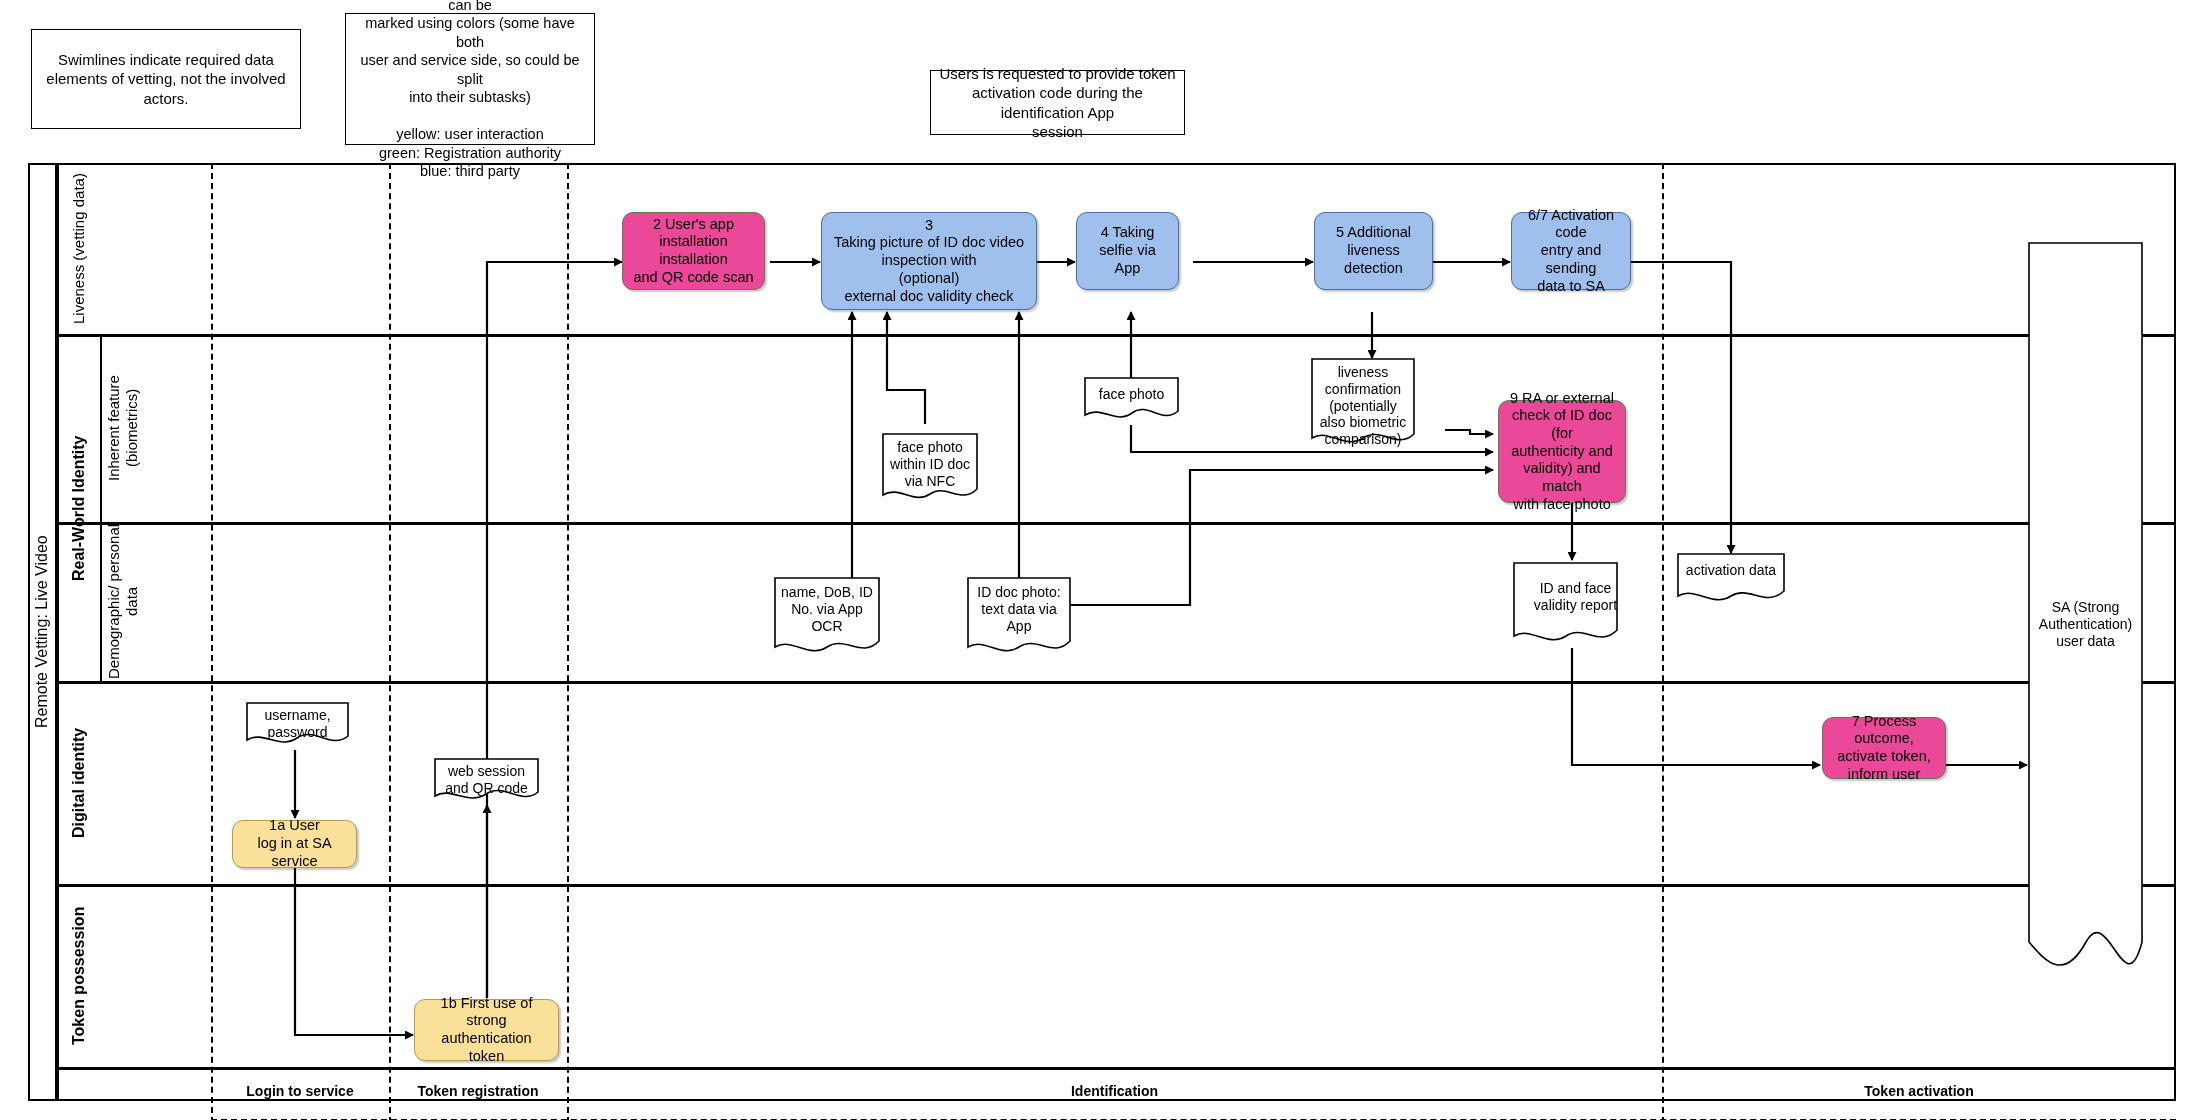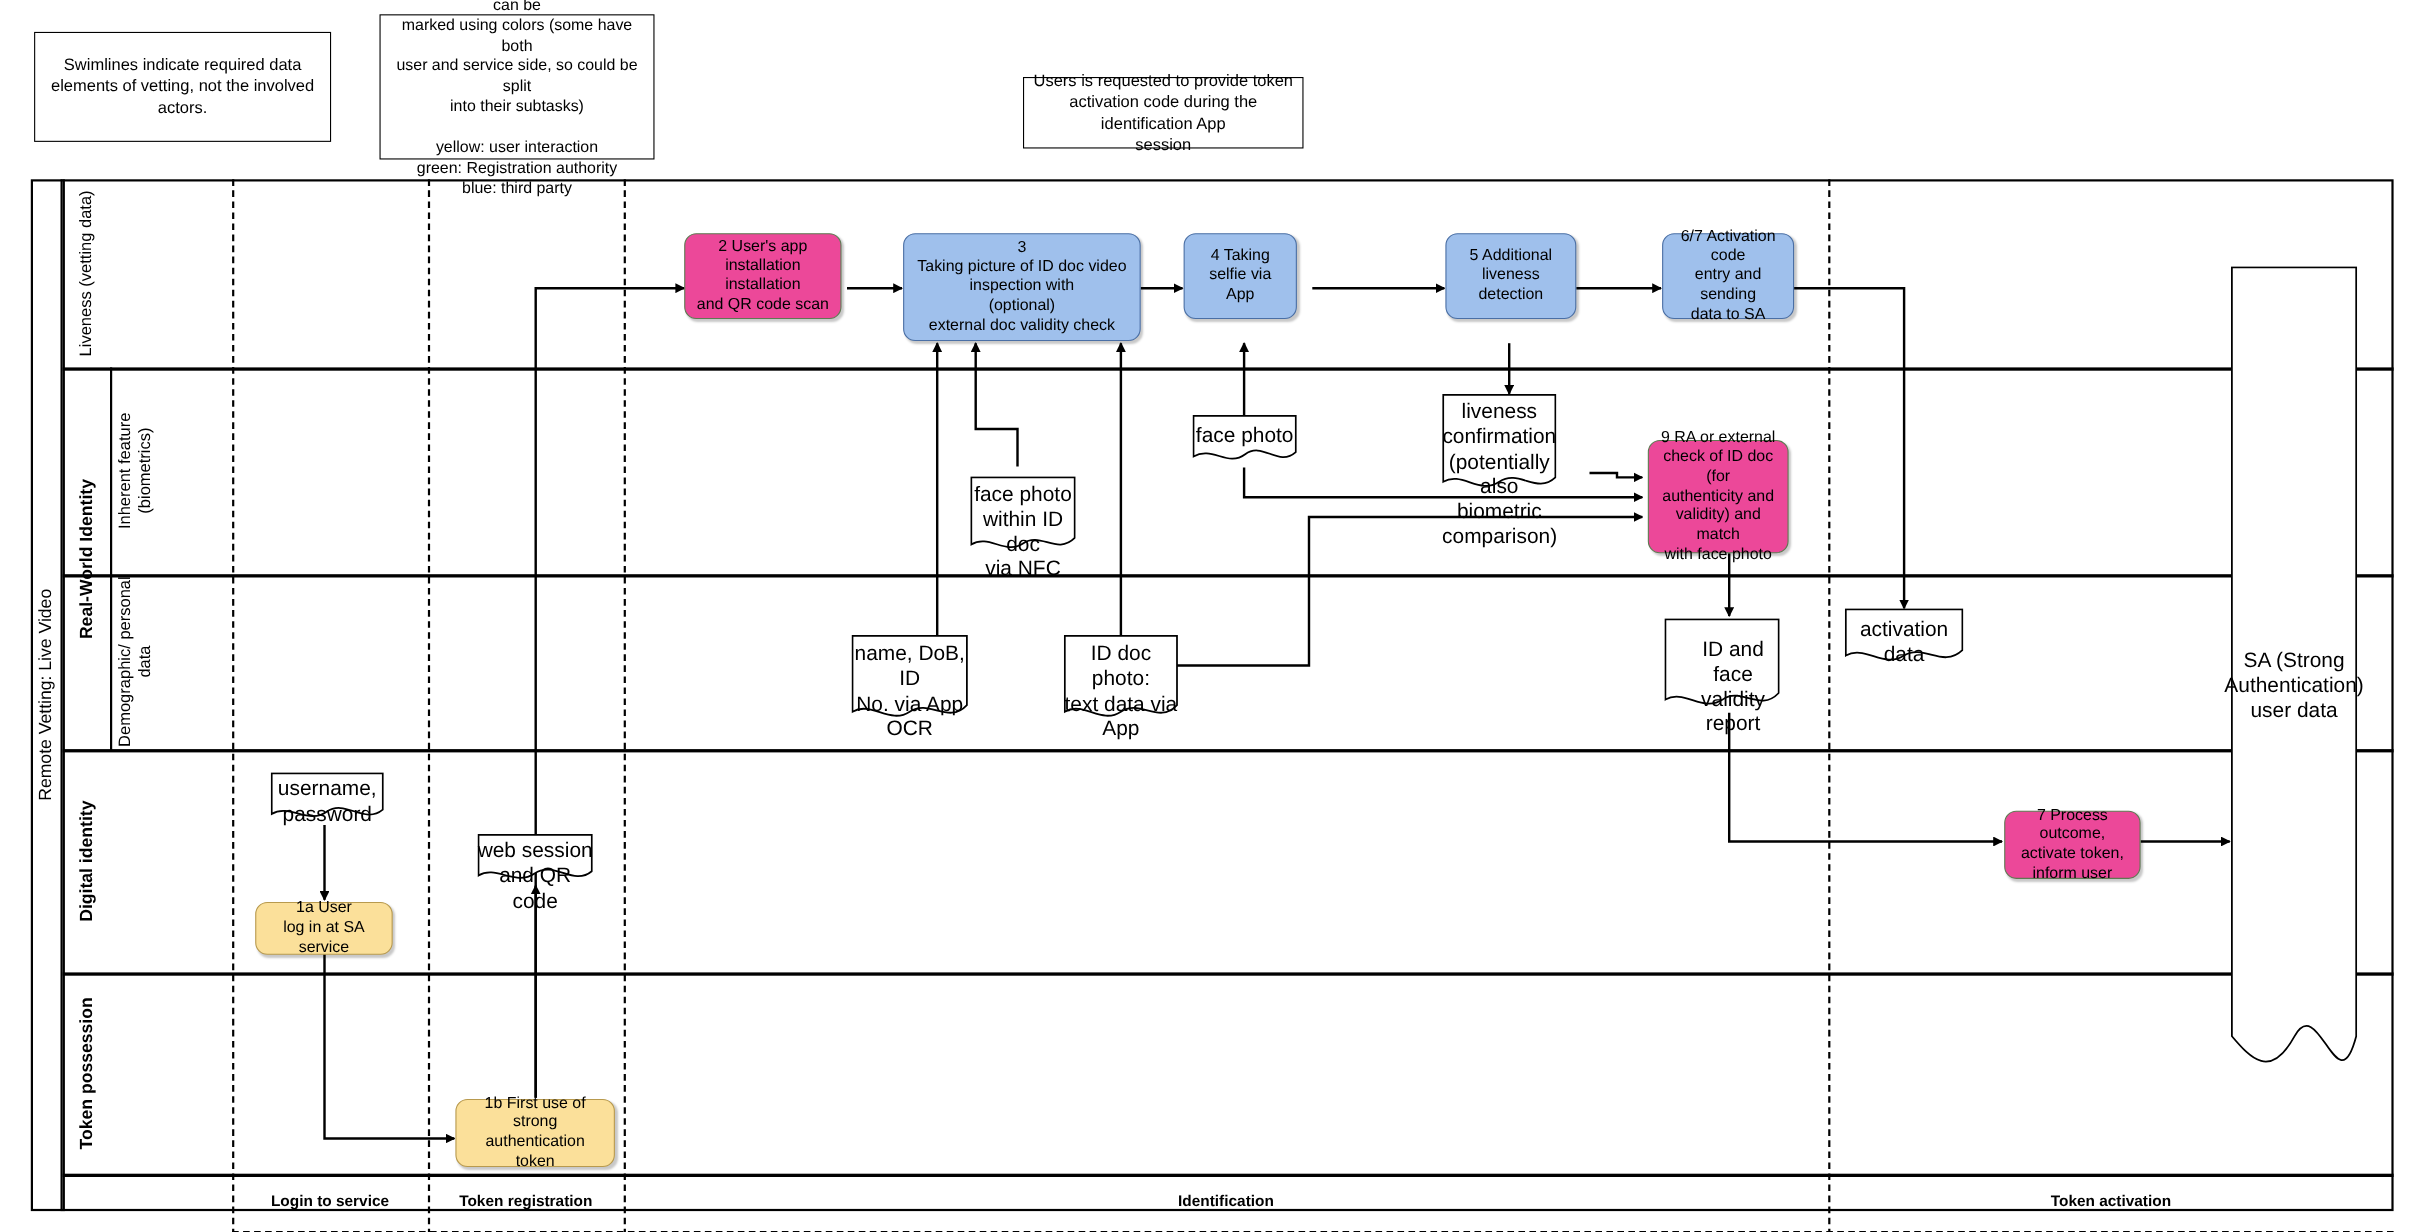--- a/index.html
+++ b/index.html
@@ -26,21 +26,21 @@
   .task{position:absolute;border:1.4px solid #555;border-radius:11px;
         display:flex;align-items:center;justify-content:center;text-align:center;
         font-size:14.5px;line-height:1.22;box-sizing:border-box;padding:4px 6px;
         white-space:pre-line;box-shadow:2px 2px 2px rgba(0,0,0,.22);}
   .task.green{background:#ec4899;border-color:#5e7a52;}
   .task.blue{background:#9fc0ec;border-color:#4a6fa5;}
   .task.yellow{background:#fbe09a;border-color:#b89a4e;}
 
   .doc{position:absolute;box-sizing:border-box;}
   .doc .txt{position:absolute;left:0;right:0;top:3px;text-align:center;
-            font-size:19px;line-height:1.2;white-space:pre-line;}
+            font-size:14px;line-height:1.2;white-space:pre-line;}
   .doc svg{position:absolute;inset:0;width:100%;height:100%;}
 
   .phase{position:absolute;text-align:center;font-size:14px;font-weight:bold;
          display:flex;align-items:center;justify-content:center;}
 
   .arrowlayer{position:absolute;left:0;top:0;width:2205px;height:1120px;pointer-events:none;}
 </style>
 </head>
 <body>
 
@@ -173,21 +173,21 @@
   <div class="task blue" style="left:1511px;top:212px;width:120px;height:78px;">6/7 Activation code
 entry and sending
 data to SA</div>
 
   <div class="task green" style="left:1498px;top:400px;width:128px;height:103px;">9 RA or external
 check of ID doc (for
 authenticity and
 validity) and match
 with face photo</div>
 
-  <div class="task green" style="left:1822px;top:737px;width:124px;height:62px;">7 Process outcome,
+  <div class="task green" style="left:1822px;top:717px;width:124px;height:62px;">7 Process outcome,
 activate token,
 inform user</div>
 
   <div class="task yellow" style="left:232px;top:820px;width:125px;height:48px;">1a User
 log in at SA service</div>
 
   <div class="task yellow" style="left:414px;top:999px;width:145px;height:62px;">1b First use of
 strong authentication
 token</div>
 

